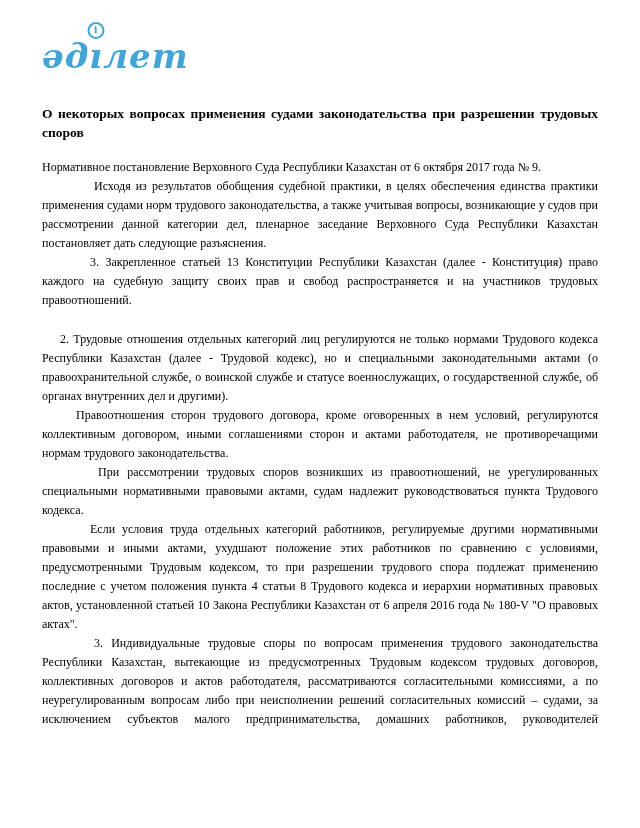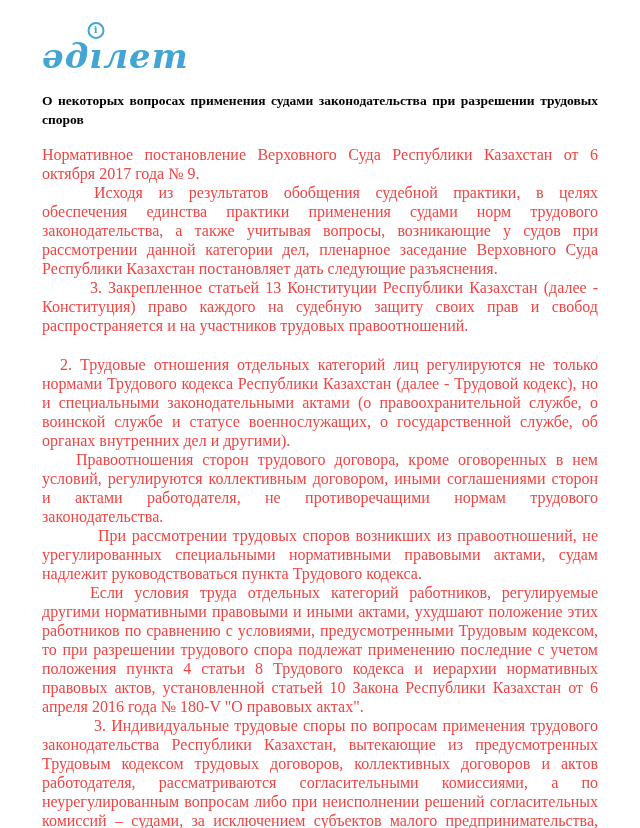--- a/index.html
+++ b/index.html
@@ -41,29 +41,29 @@
     text-align: center;
     font-style: normal;
     font-weight: 700;
     color: #42a5d5;
     background: #ffffff;
   }
   .title {
     font-size: 13.5px;
     font-weight: 700;
     line-height: 19px;
-    margin-top: 9px;
+    margin-top: 22px;
     text-align: justify;
     color: #000000;
   }
   .para {
-    font-size: 16px;
+    font-size: 12px;
     line-height: 19px;
     text-align: justify;
-    color: #ef4444;
+    color: #000000;
   }
   .para.first { margin-top: 16px; }
   .p1 { text-indent: 0; }
   .p2 { text-indent: 52px; }
   .p3 { text-indent: 48px; }
   .p4 { text-indent: 18px; margin-top: 20px; }
   .p5 { text-indent: 34px; }
   .p6 { text-indent: 56px; }
   .p7 { text-indent: 48px; }
   .p8 { text-indent: 52px; text-align-last: justify; }

